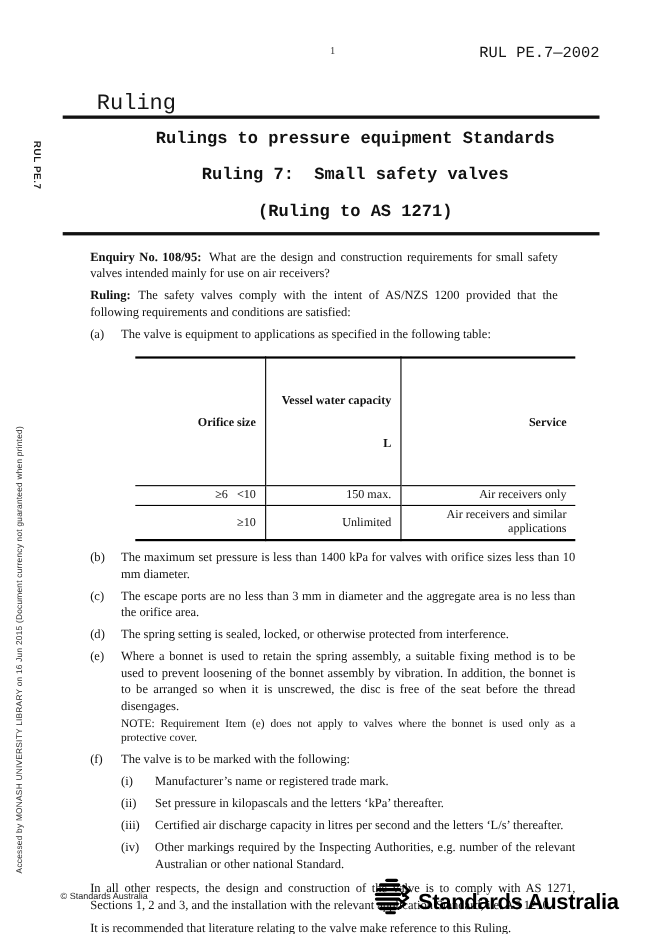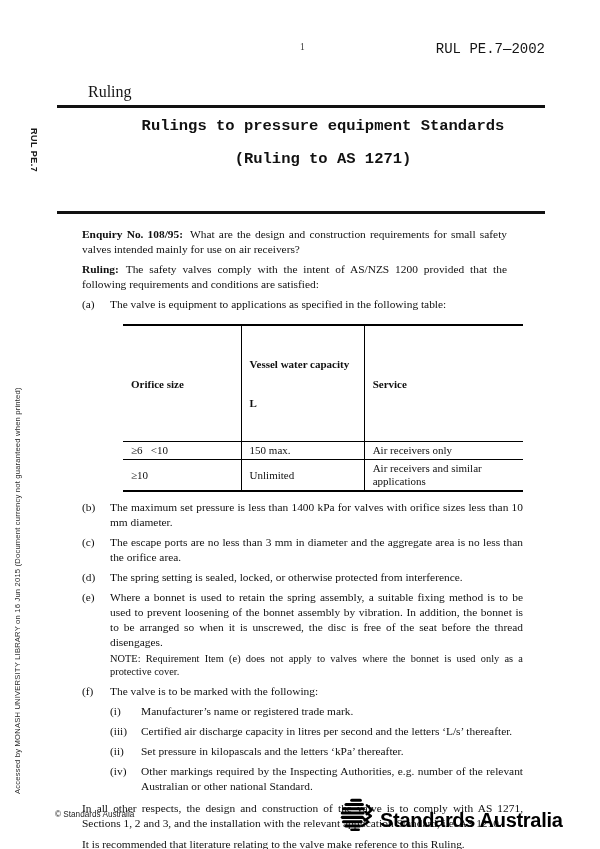--- a/index.html
+++ b/index.html
@@ -18,22 +18,22 @@
     font-family:"Liberation Sans",sans-serif;font-size:7.6px;letter-spacing:.2px;
     white-space:nowrap;color:#2a2a2a;
   }
   
   .page-number{position:absolute;left:300px;top:42px;font-size:9.5px;color:#3a3a3a;}
   .doc-code{
     position:absolute;right:55px;top:41px;font-family:Liberation Mono, monospace;
     font-size:14px;color:#151515;
   }
   .kicker{
-    position:absolute;left:88px;top:83px;font-family:Liberation Serif, serif;
-    font-size:16px;color:#151515;
+    position:absolute;left:88px;top:83px;font-family:Liberation Mono, monospace;
+    font-size:20px;color:#151515;
   }
   .rule{position:absolute;left:57px;width:488px;height:3px;background:#111;}
   .rule-top{top:105px;}
   .rule-bottom{top:211px;}
   .title-block{position:absolute;left:88px;top:116px;width:470px;}
   .title-line{
     font-family:Liberation Mono, monospace;font-weight:bold;font-size:15.5px;
     line-height:20px;margin:0 0 13px 0;color:#111;white-space:pre-wrap;text-align:center;
   }
   
@@ -51,21 +51,21 @@
     margin:0 0 6px 28px;font-size:10.4px;line-height:13px;text-align:justify;
   }
   .closing{margin:0 0 6px 0;text-align:justify;}
   
   table.app-table{
     border-collapse:collapse;margin:12px 0 8px 41px;
     border-top:2.5px solid #000;border-bottom:2.5px solid #000;
     font-size:11px;line-height:13px;
   }
   .app-table th,.app-table td{
-    text-align:left;vertical-align:middle;white-space:pre-wrap;padding:2px 8px;
+    text-align:right;vertical-align:middle;white-space:pre-wrap;padding:2px 8px;
   }
   .app-table th{border-bottom:1px solid #000;font-weight:bold;padding:6px 8px 5px;}
   .app-table th+th,.app-table td+td{border-left:1px solid #000;}
   .app-table tbody tr:first-child td{border-bottom:1px solid #000;}
   .col-orifice{width:106px;}
   .col-capacity{width:110px;}
   .col-service{width:148px;}
   
   .copyright{
     position:absolute;left:55px;top:810px;font-family:"Liberation Sans",sans-serif;
@@ -84,20 +84,21 @@
 <div class="spine-label">RUL PE.7</div>
 <div class="watermark">Accessed by MONASH UNIVERSITY LIBRARY on 16 Jun 2015 (Document currency not guaranteed when printed)</div>
 
 <div class="page-number">1</div>
 <div class="doc-code">RUL PE.7—2002</div>
 <div class="kicker">Ruling</div>
 <div class="rule rule-top"></div>
 
 <div class="title-block">
   <div class="title-line">Rulings to pressure equipment Standards</div>
+  <div class="title-line">Ruling 7:  Small safety valves</div>
   <div class="title-line">(Ruling to AS 1271)</div>
 </div>
 <div class="rule rule-bottom"></div>
 
 <div class="content">
 
   <p class="para"><b>Enquiry No. 108/95:</b><span>What are the design and construction requirements for small safety valves intended mainly for use on air receivers?</span></p>
 
   <p class="para"><b>Ruling:</b><span>The safety valves comply with the intent of AS/NZS 1200 provided that the following requirements and conditions are satisfied:</span></p>
 
@@ -157,26 +158,26 @@
     <span class="item-label">(f)</span>
     <span class="item-text">The valve is to be marked with the following:</span>
   </div>
 
   <div class="subitems">
     <div class="subitem">
       <span class="subitem-label">(i)</span>
       <span class="subitem-text">Manufacturer’s name or registered trade mark.</span>
     </div>
     <div class="subitem">
+      <span class="subitem-label">(ii)</span>
+      <span class="subitem-text">Set pressure in kilopascals and the letters ‘kPa’ thereafter.</span>
+    </div>
+    <div class="subitem">
       <span class="subitem-label">(iii)</span>
       <span class="subitem-text">Certified air discharge capacity in litres per second and the letters ‘L/s’ thereafter.</span>
-    </div>
-    <div class="subitem">
-      <span class="subitem-label">(ii)</span>
-      <span class="subitem-text">Set pressure in kilopascals and the letters ‘kPa’ thereafter.</span>
     </div>
     <div class="subitem" style="margin-bottom:7px;justify-content:space-between;">
       <span class="subitem-label">(iv)</span>
       <span class="subitem-text">Other markings required by the Inspecting Authorities, e.g. number of the relevant Australian or other national Standard.</span>
     </div>
   </div>
 
   <p class="closing">In all other respects, the design and construction of the valve is to comply with AS 1271, Sections 1, 2 and 3, and the installation with the relevant application Standard, i.e. AS 1210.</p>
   <p class="closing">It is recommended that literature relating to the valve make reference to this Ruling.</p>
 

